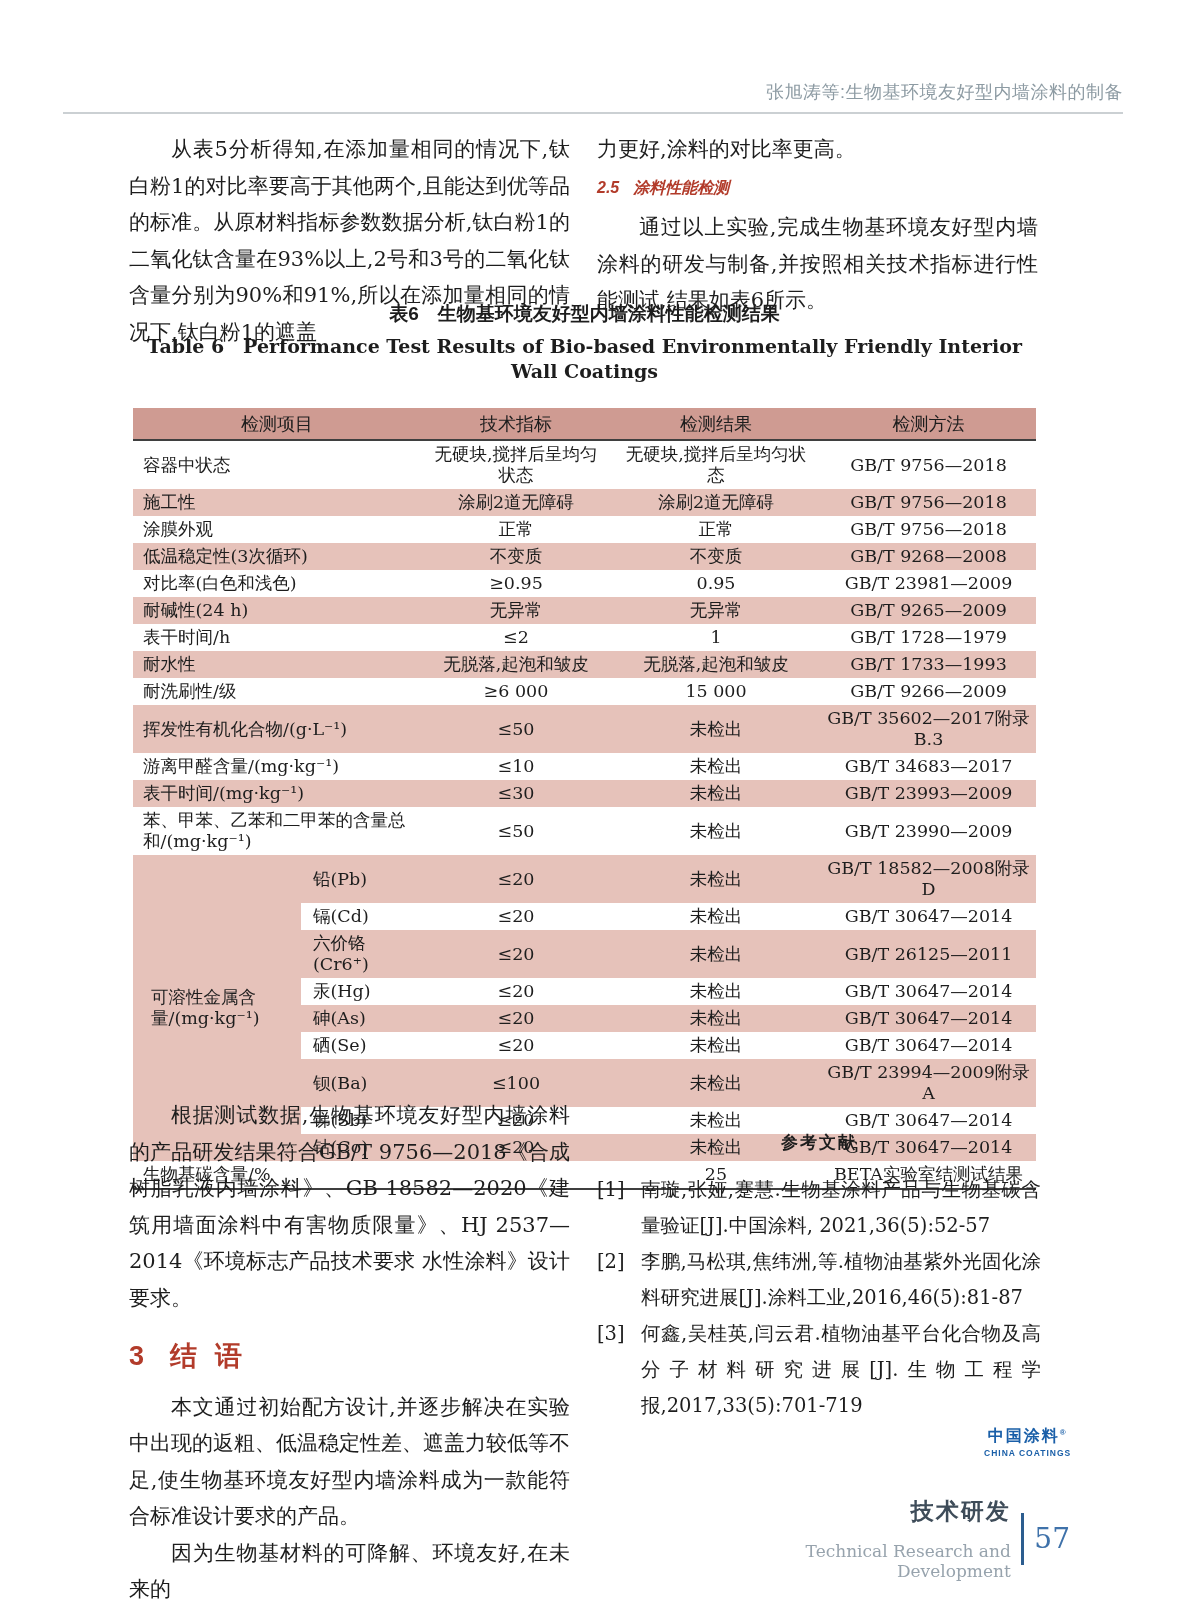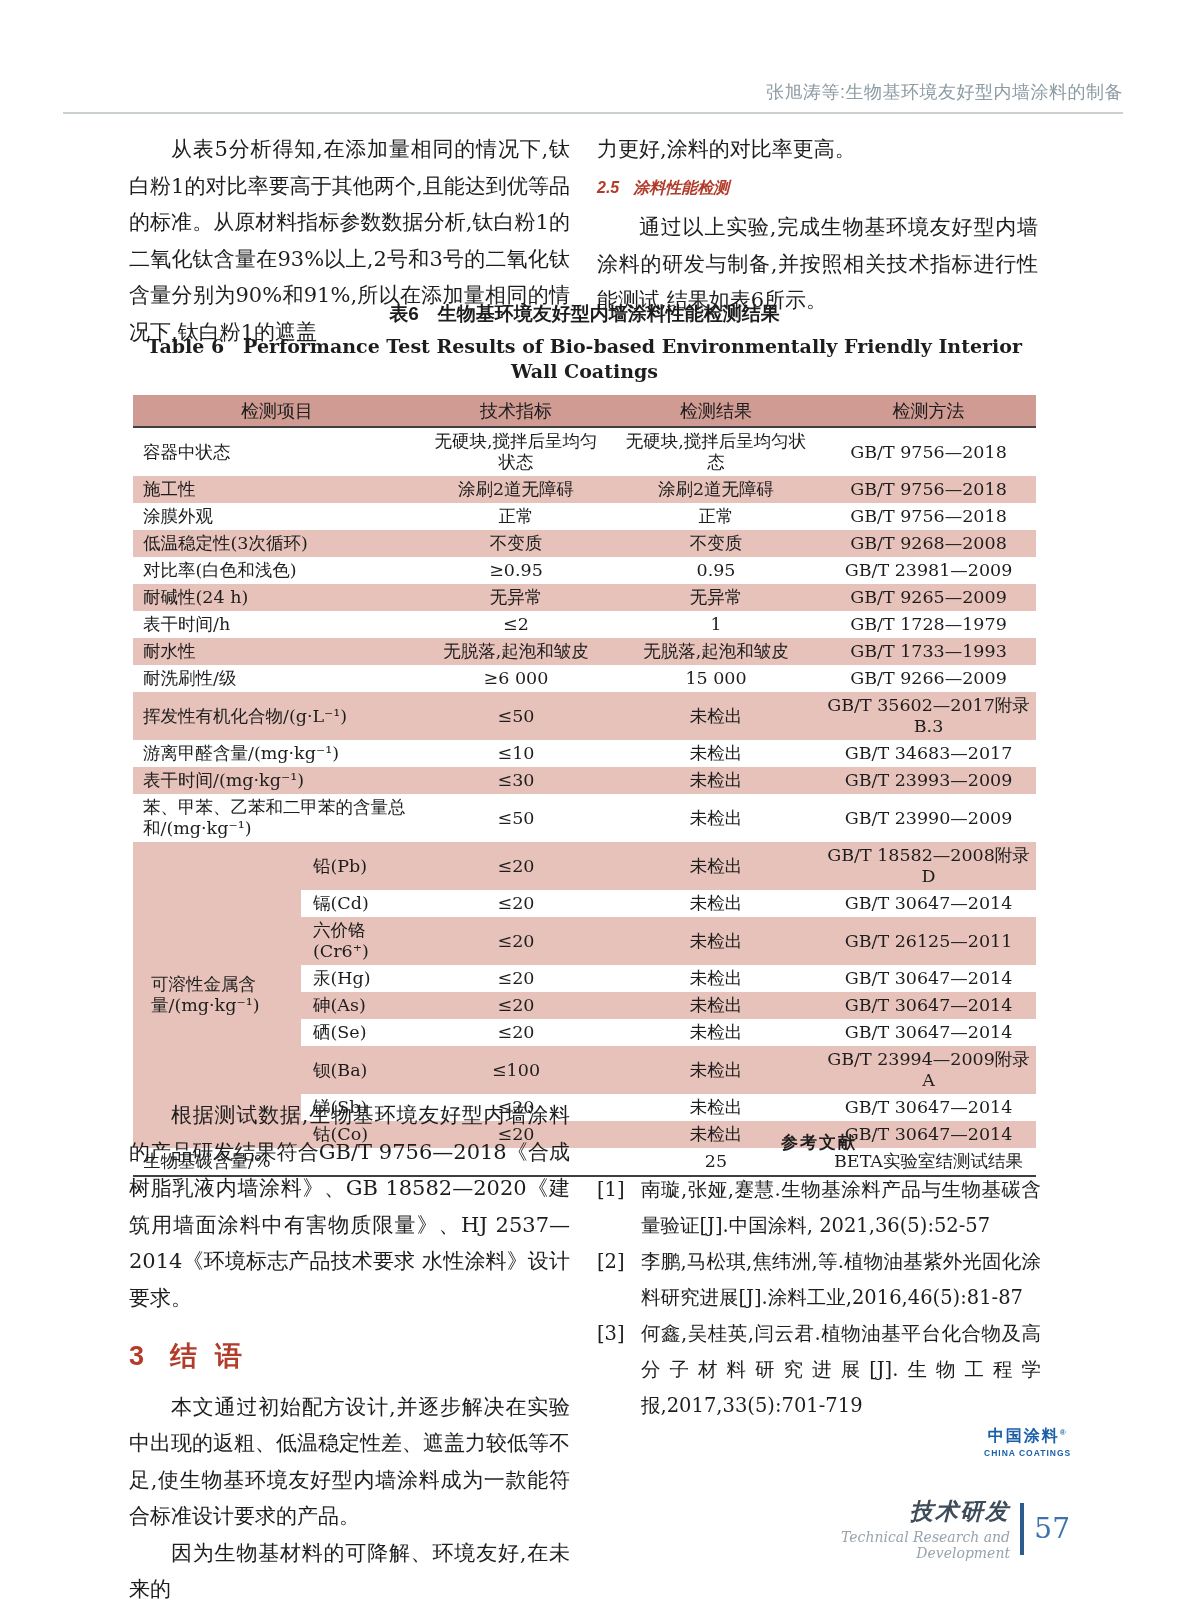--- a/index.html
+++ b/index.html
@@ -33,21 +33,21 @@
          font-family:"Liberation Sans","DejaVu Sans",sans-serif;font-weight:bold;
          color:var(--heading_red);font-size:16px;font-style:italic;}
   .sec3{margin:22px 0 14px 0;font-family:"Liberation Sans","DejaVu Sans",sans-serif;
         font-weight:bold;color:var(--heading_red);font-size:27px;display:flex;gap:26px;}
   .sec3 .t{letter-spacing:18px;}
 
   .tablewrap{position:absolute;left:133px;top:301px;width:903px;}
   .tbl-title-cn{text-align:center;font-family:"Liberation Sans","DejaVu Sans",sans-serif;
                 font-weight:bold;font-size:19px;white-space:pre-wrap;}
   .tbl-title-en{text-align:center;font-weight:bold;font-size:19px;margin-top:7px;white-space:pre-wrap;}
-  table{border-collapse:collapse;table-layout:fixed;width:903px;margin-top:13px;
+  table{border-collapse:collapse;table-layout:fixed;width:903px;margin-top:26px;
         font-size:17.5px;line-height:21px;border-bottom:2px solid var(--rule_dark);}
   th{background:var(--header_bg);font-weight:normal;font-size:18px;padding:5px 4px;
      border-bottom:2px solid var(--rule_dark);}
   td{padding:3px 6px;text-align:center;vertical-align:middle;}
   td.item{text-align:left;padding-left:10px;}
   td.metal{text-align:left;padding-left:12px;}
   td.group{text-align:left;padding-left:18px;background:var(--row_pink);}
   tr.shade td{background:var(--row_pink);}
 
   .botleft{left:129px;top:1097px;}
@@ -60,24 +60,24 @@
   .ref .txt{flex:1;}
 
   .logo{position:absolute;left:984px;top:1426px;text-align:center;color:var(--brand_blue);
         font-family:"Liberation Sans","DejaVu Sans",sans-serif;}
   .logo .cn{font-weight:bold;font-size:16px;letter-spacing:2px;}
   .logo .reg{font-size:8px;vertical-align:super;}
   .logo .en{font-size:8.5px;letter-spacing:1px;margin-top:1px;font-weight:bold;}
 
   .footer{position:absolute;left:780px;top:1496px;width:290px;display:flex;
           align-items:center;justify-content:flex-end;}
-  .footer .labels{text-align:right;margin-right:10px;font-style:italic;}
+  .footer .labels{text-align:right;margin-right:10px;}
   .footer .cn{font-family:"Liberation Sans","DejaVu Sans",sans-serif;font-weight:bold;
               font-size:23px;color:var(--footer_dark);letter-spacing:2px;}
-  .footer .en{font-size:14px;color:var(--footer_gray);margin-top:2px;}
+  .footer .en{font-size:17px;color:var(--footer_gray);margin-top:14px;}
   .footer .bar{width:5px;height:52px;background:var(--bar_blue);margin-right:10px;}
   .footer .pg{font-size:28px;color:var(--page_blue);}
 </style>
 </head>
 <body>
 
 <div class="runhead">张旭涛等:生物基环境友好型内墙涂料的制备</div>
 <div class="rundivider"></div>
 
 <div class="col topleft">

